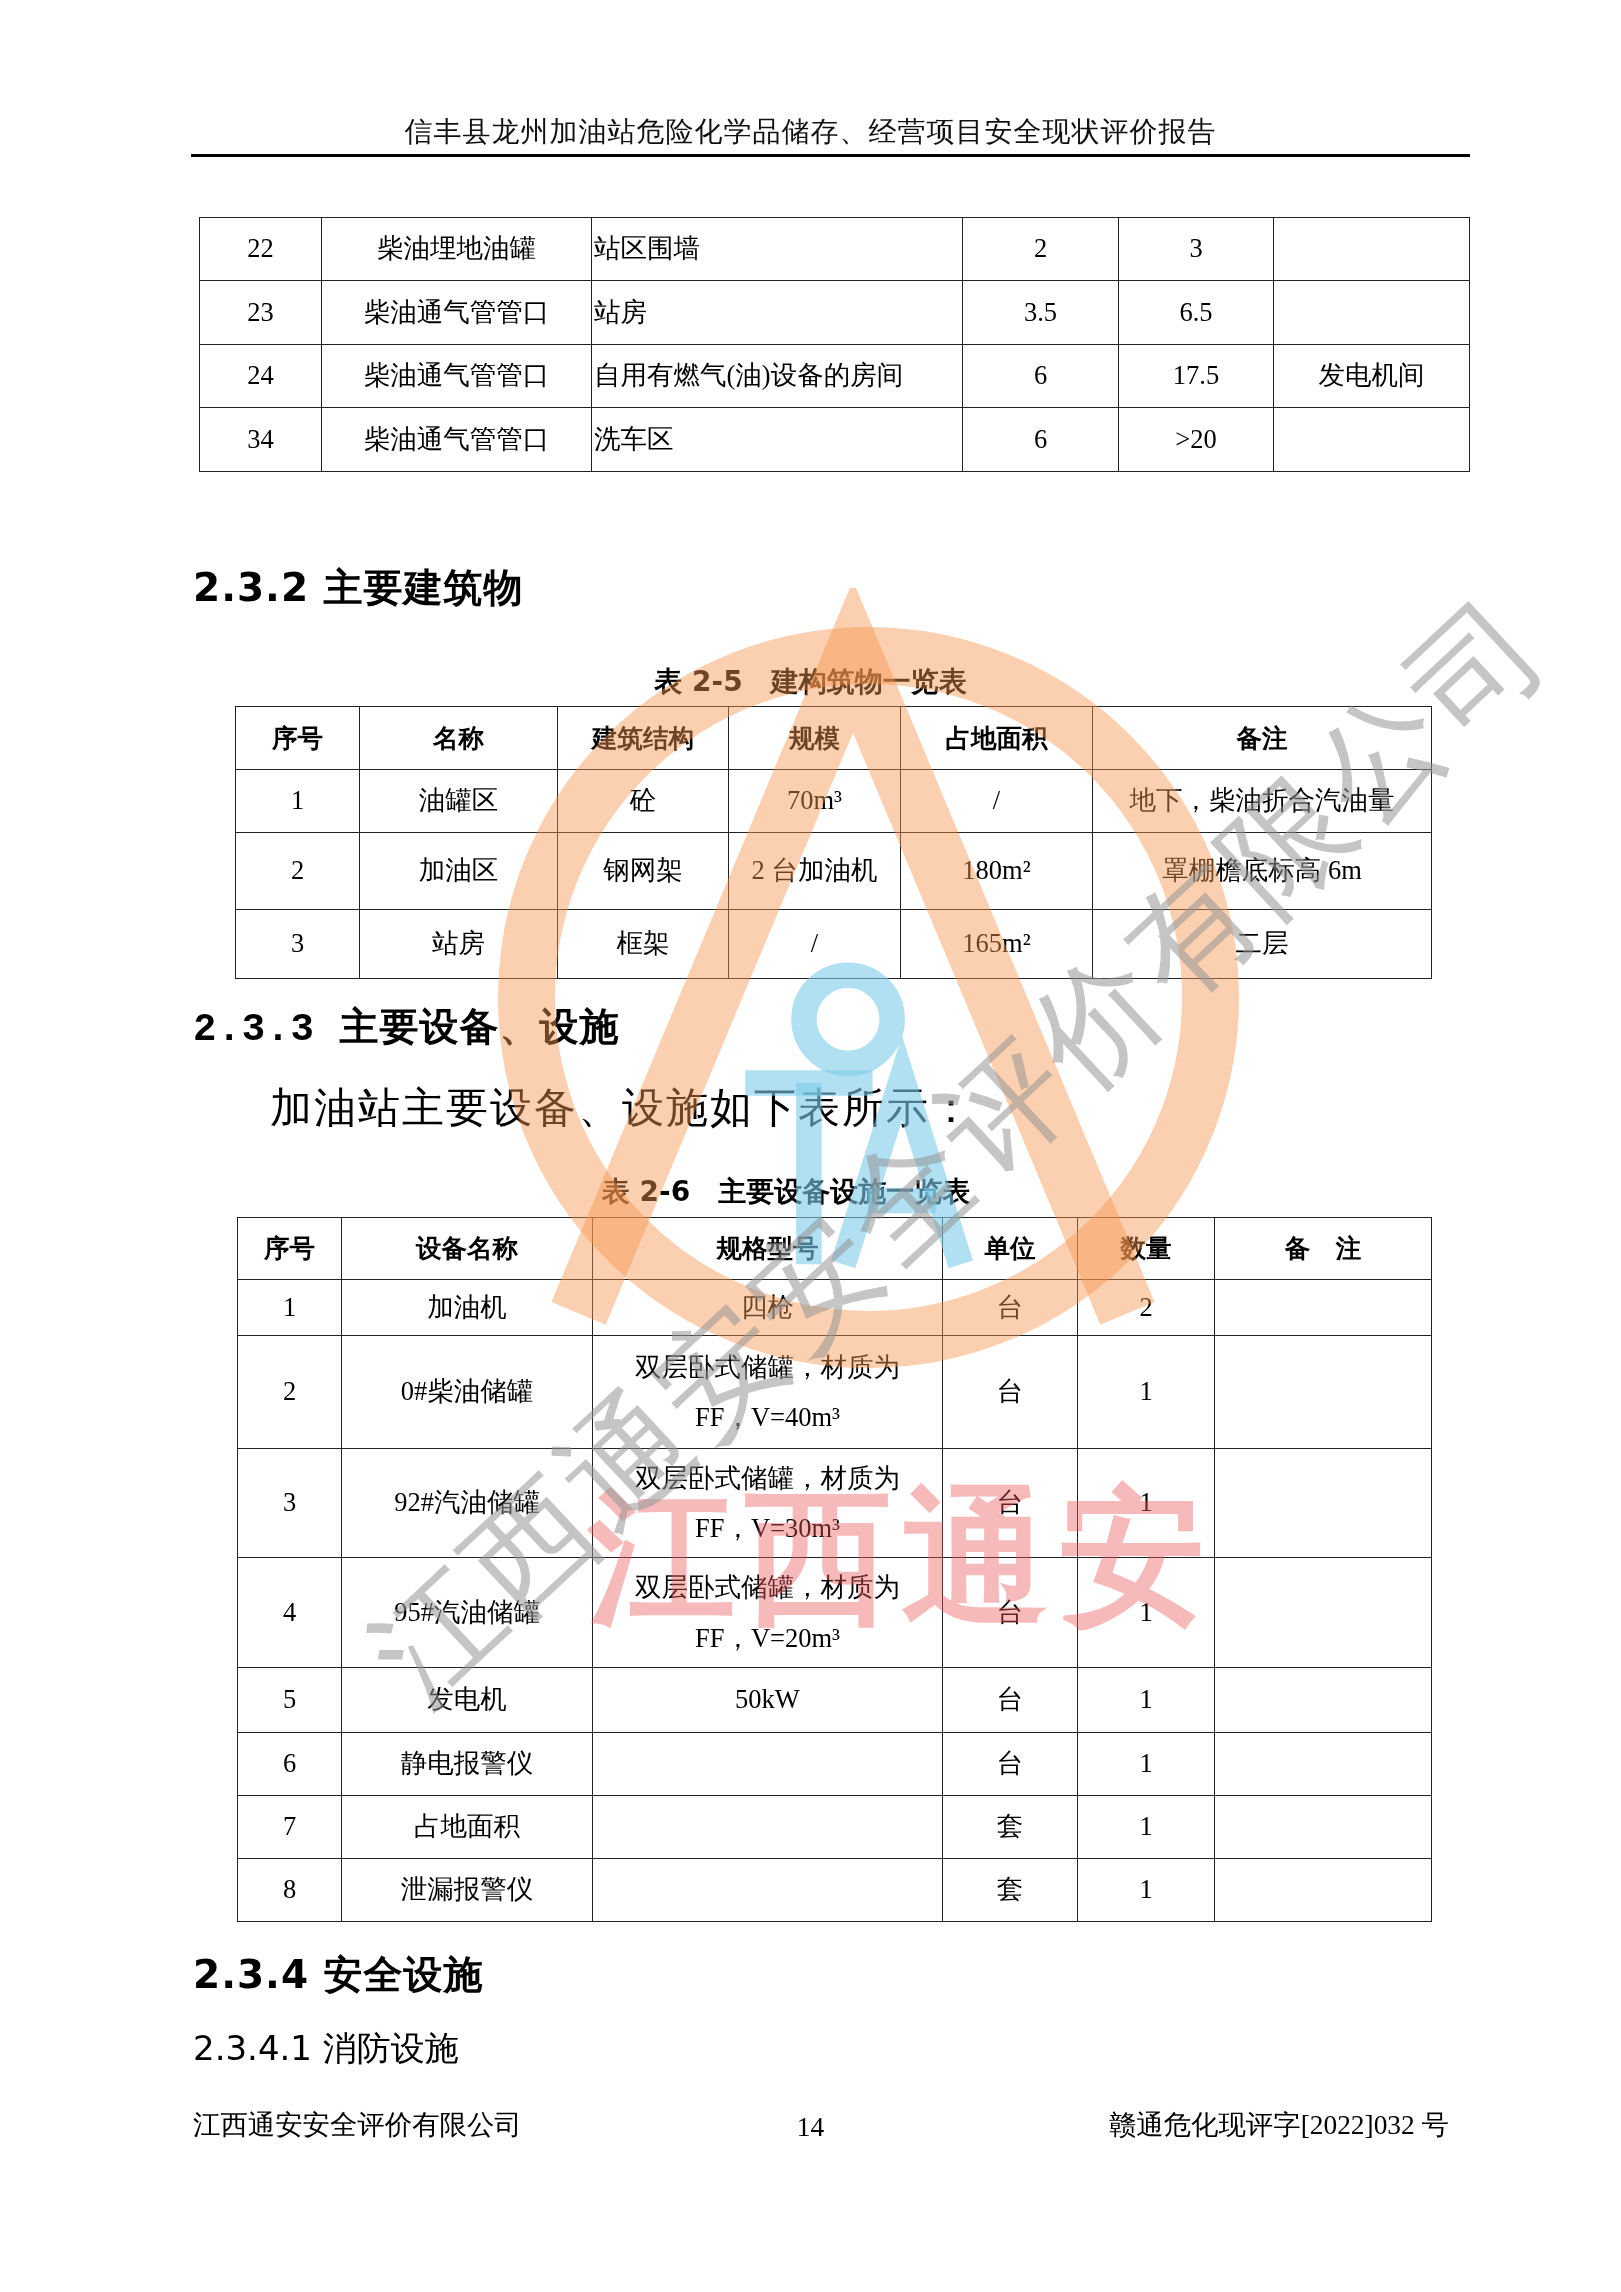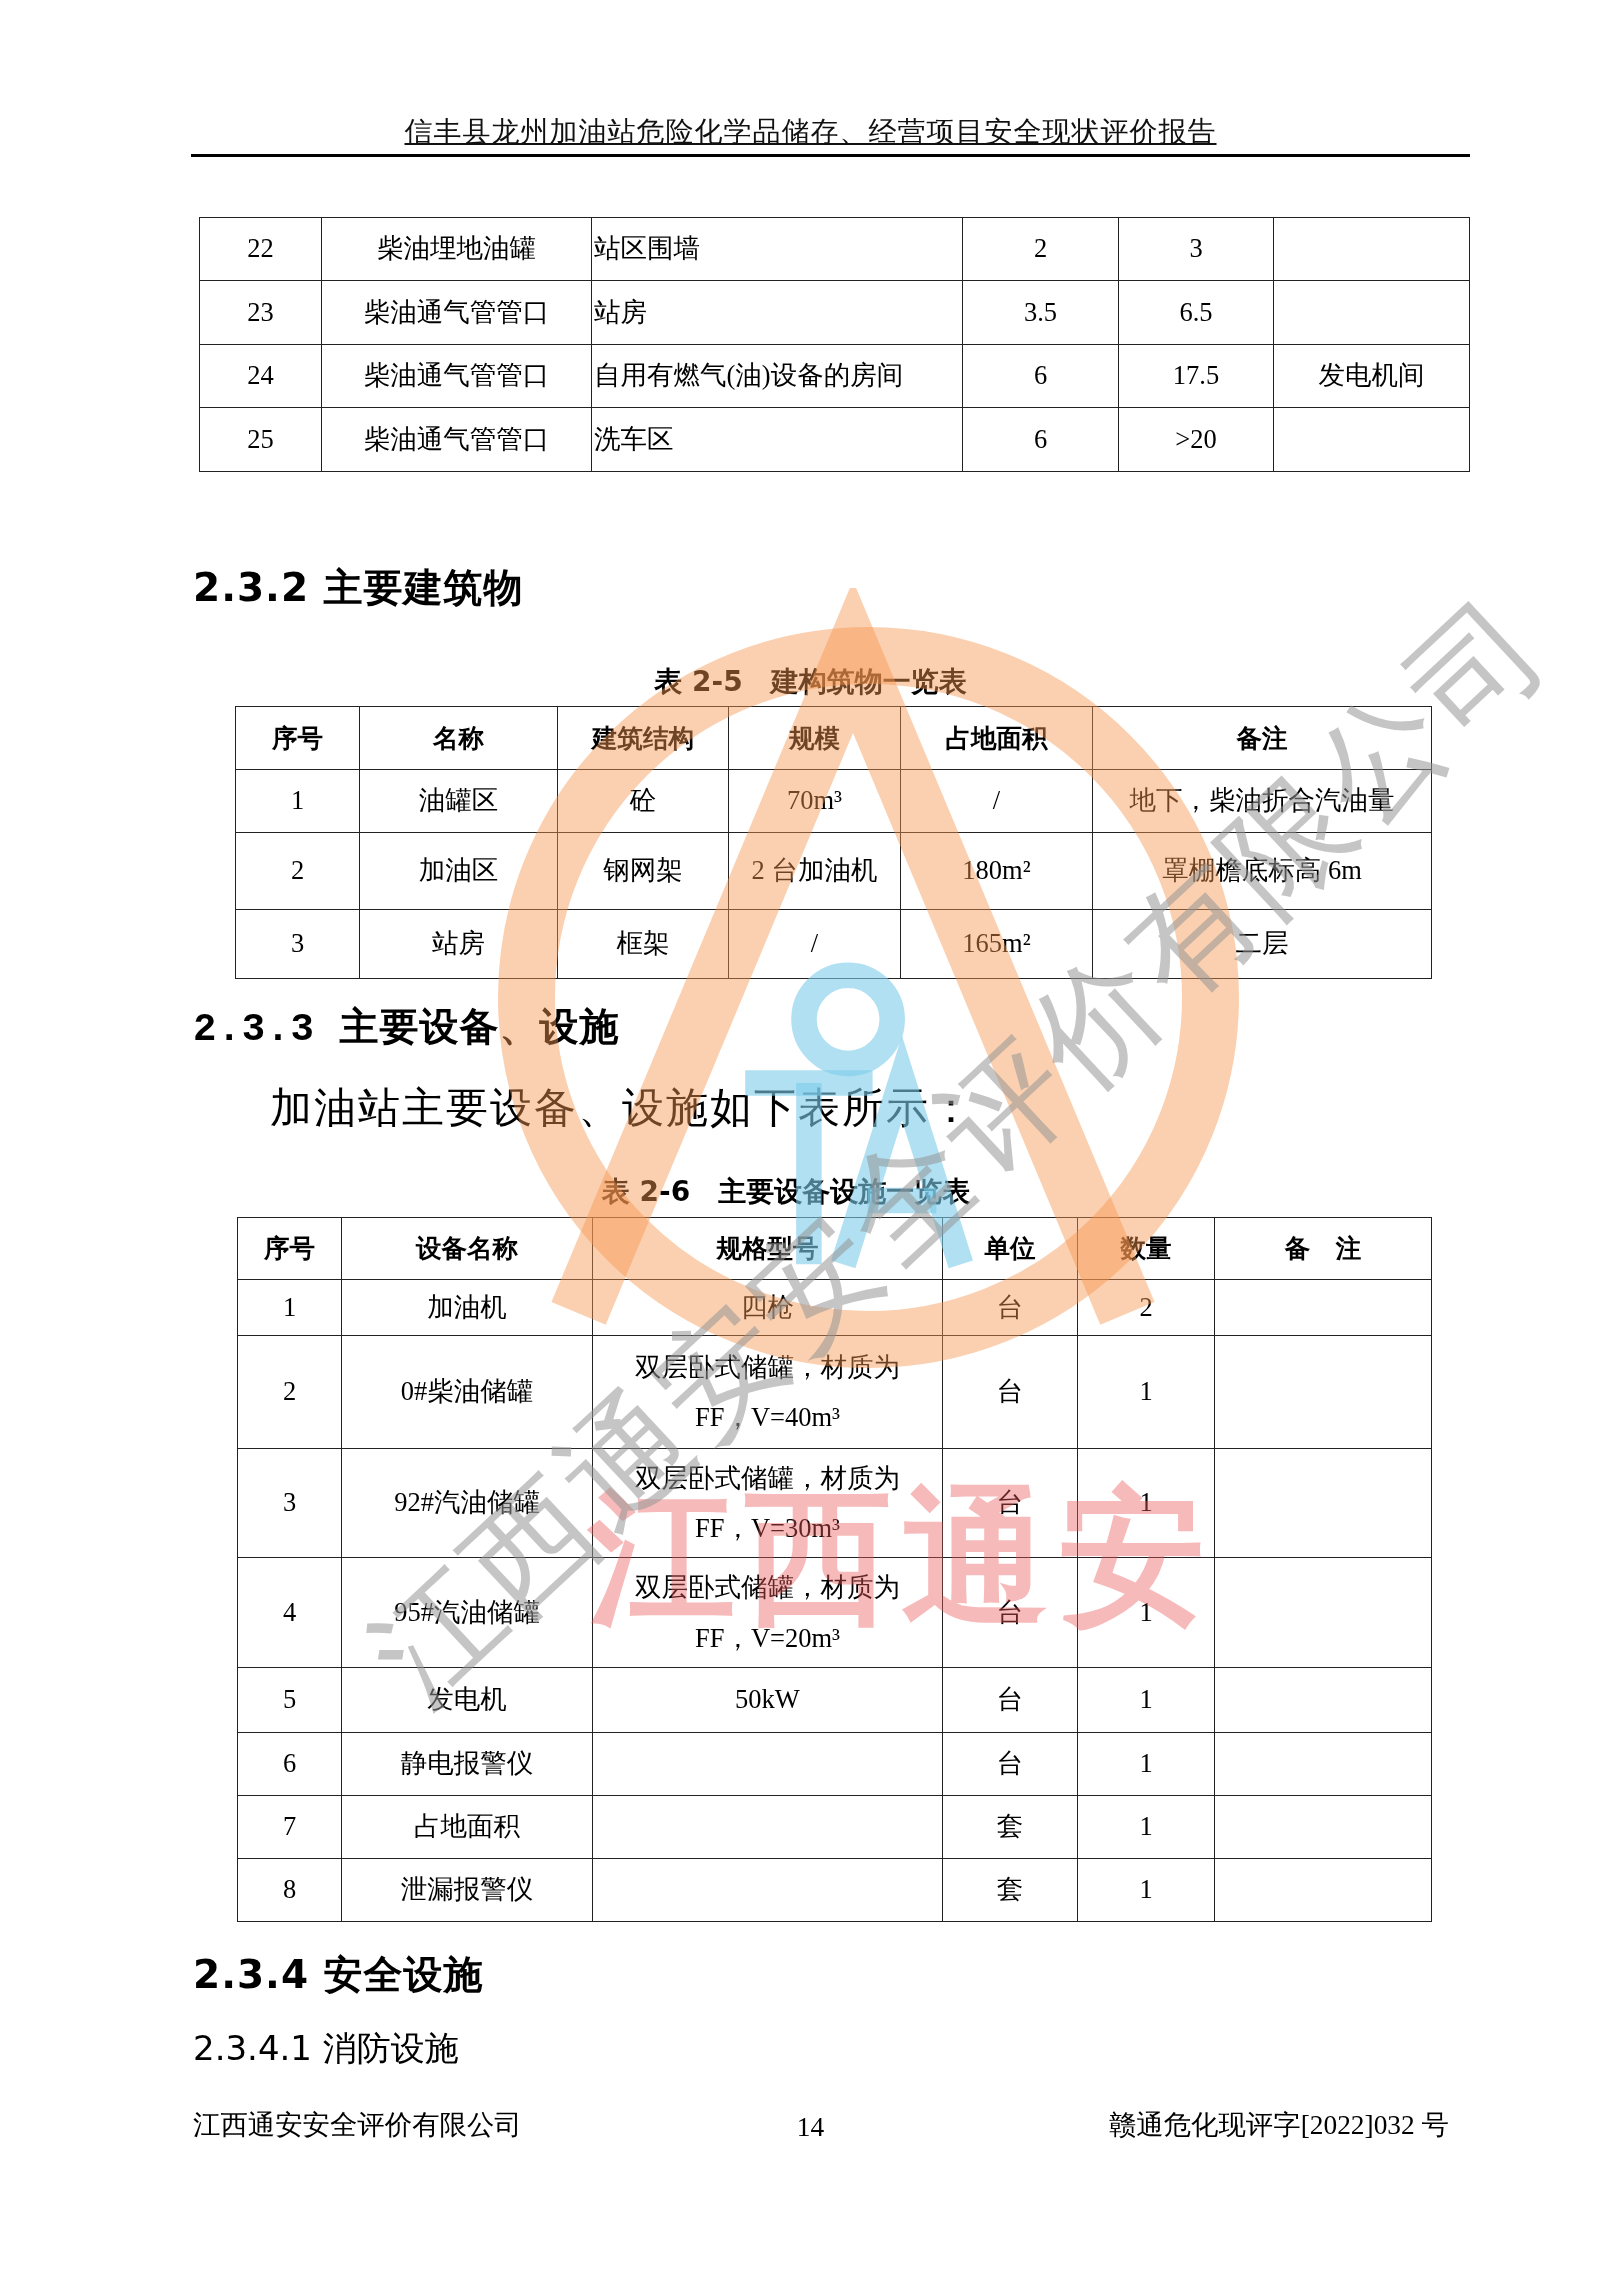--- a/index.html
+++ b/index.html
@@ -1,20 +1,20 @@
 <!DOCTYPE html>
 <html><head>
 <meta charset="utf-8">
 <style>
   html, body { margin:0; padding:0; background:#ffffff; }
   body { width:1621px; height:2293px; position:relative; overflow:hidden;
          font-family:"Liberation Serif", "DejaVu Serif", serif; color:#000; }
 
   .header-title { position:absolute; left:0; width:1621px; top:113px; text-align:center;
-                  font-size:28px; letter-spacing:1px; color:#111;text-decoration:underline; }
+                  font-size:28px; letter-spacing:1px; color:#111; }
   .header-rule { position:absolute; left:191px; width:1279px; top:154px; height:2.9px; background:#000; }
 
   table { position:absolute; border-collapse:collapse; table-layout:fixed;padding-left:20px; }
   td, th { border:1.5px solid #222; padding:0; text-align:center; vertical-align:middle;
            font-size:26.5px; font-weight:normal; line-height:1.35; }
   th { font-family:"DejaVu Sans", "Liberation Sans", sans-serif; font-weight:bold; font-size:25.5px; }
   td.left { text-align:left; padding-left:2px; }
 
   .h2 { position:absolute; left:193px; font-family:"DejaVu Sans", "Liberation Sans", sans-serif;
         font-weight:bold; font-size:39px; letter-spacing:1px; }
@@ -77,21 +77,21 @@
       </tr>
       <tr style="height:63px">
         <td>24</td>
         <td>柴油通气管管口</td>
         <td class="left">自用有燃气(油)设备的房间</td>
         <td>6</td>
         <td>17.5</td>
         <td>发电机间</td>
       </tr>
       <tr style="height:64px">
-        <td>25</td>
+        <td>34</td>
         <td>柴油通气管管口</td>
         <td class="left">洗车区</td>
         <td>6</td>
         <td>&gt;20</td>
         <td></td>
       </tr>
     </tbody>
   </table>
 
   <div class="h2" style="top:561px;">2.3.2 主要建筑物</div>

